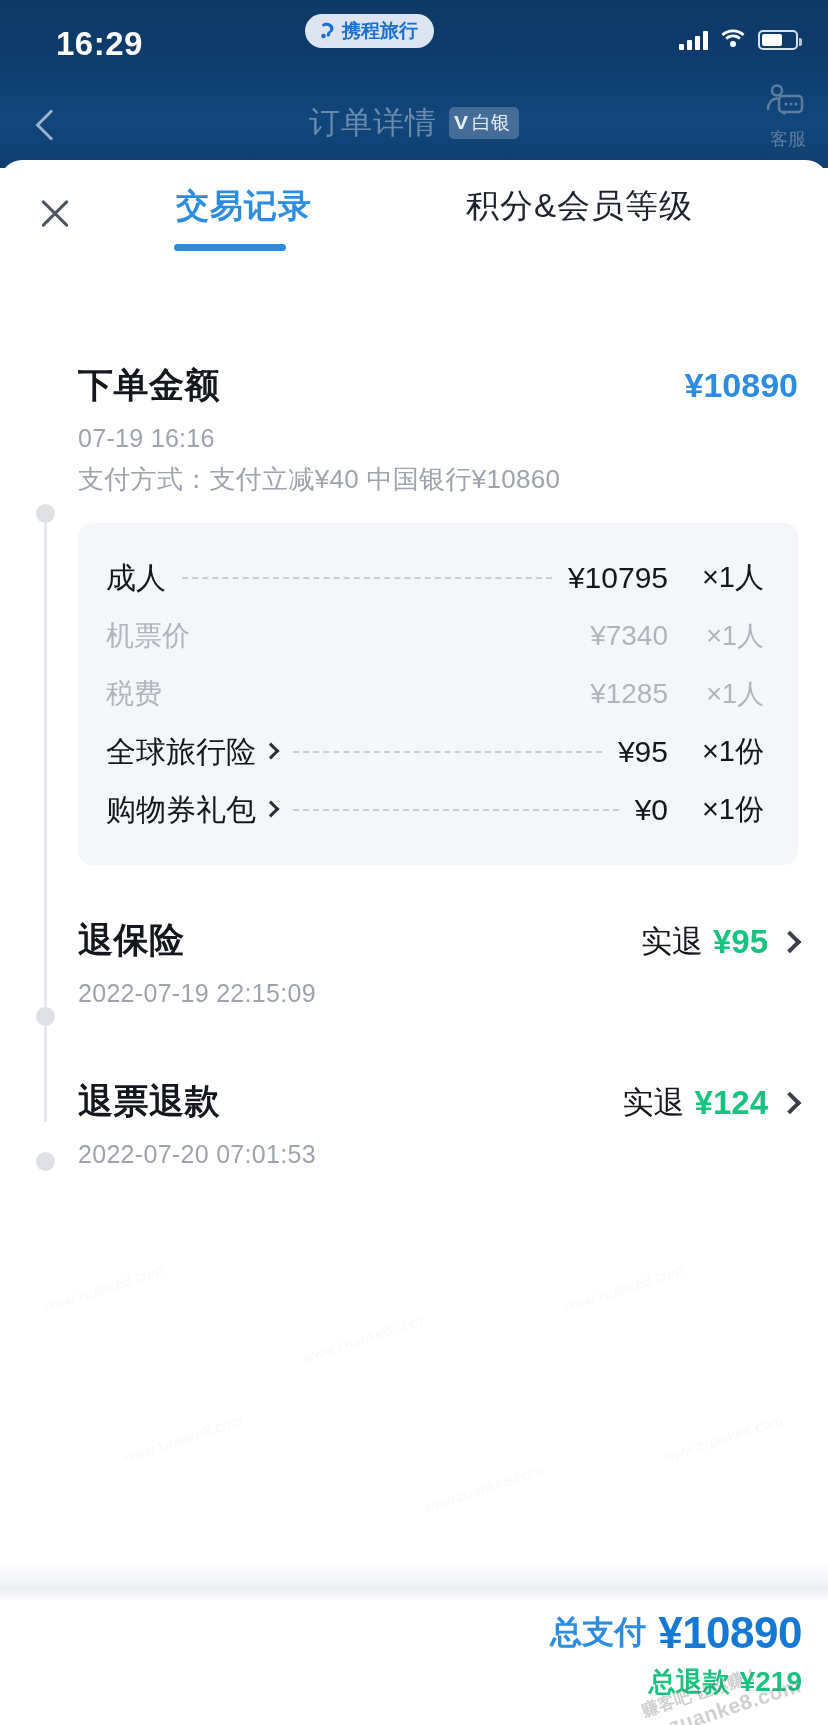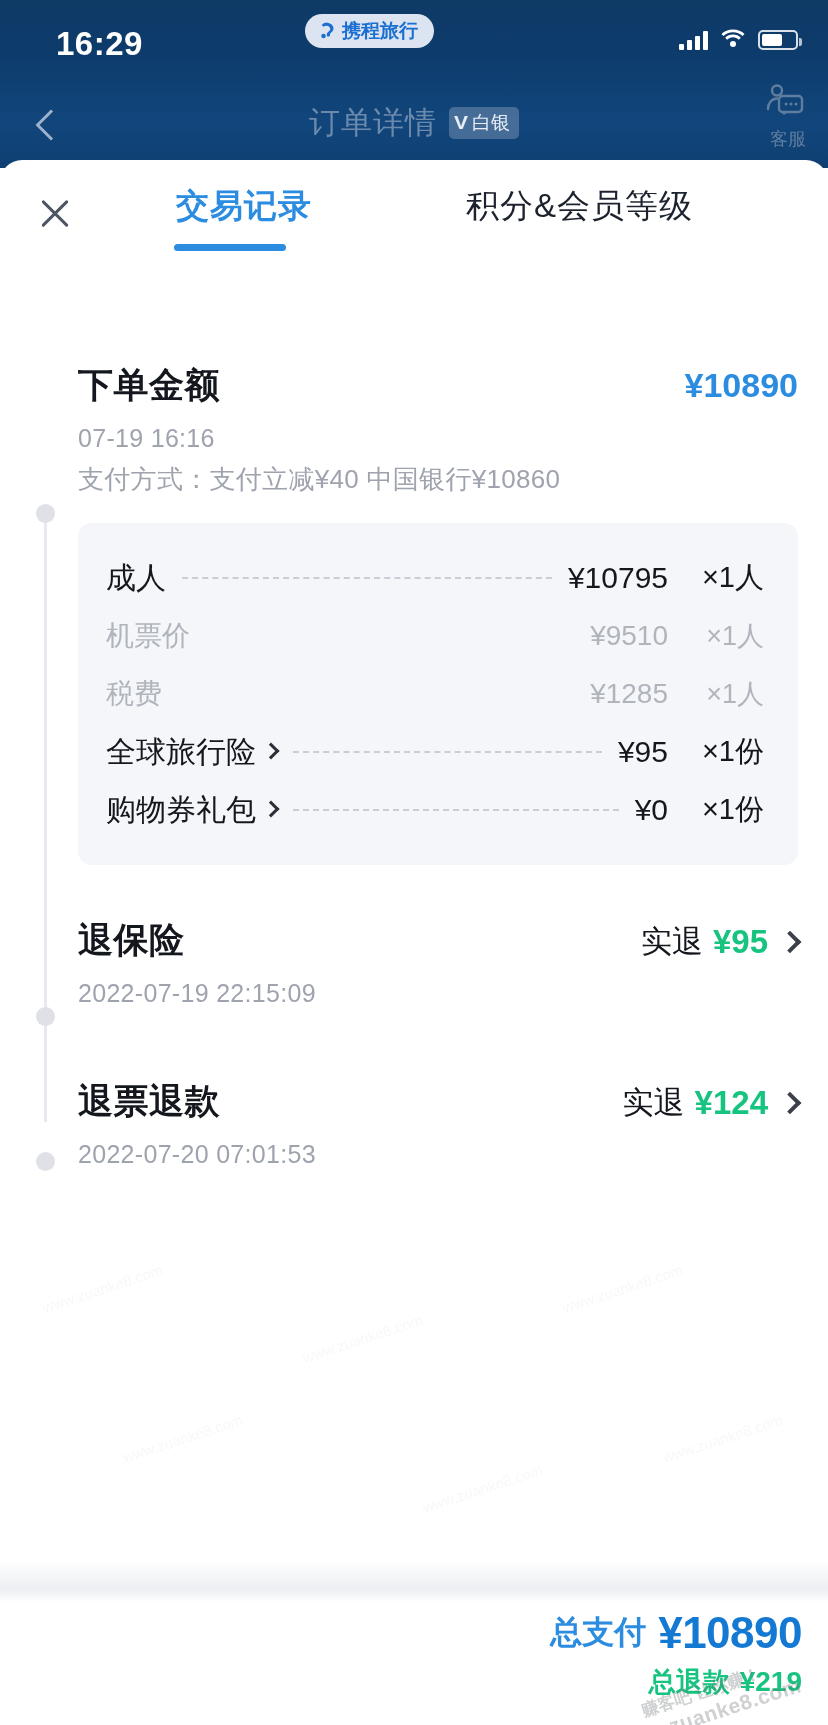--- a/index.html
+++ b/index.html
@@ -263,21 +263,21 @@
         <div class="pricecard">
           <div class="prow">
             <span class="plabel">成人</span>
             <span class="dashfill"></span>
             <span class="pval">¥10795</span>
             <span class="pqty">×1人</span>
           </div>
           <div class="prow">
             <span class="plabel sub">机票价</span>
             <span class="dashfill hidden"></span>
-            <span class="pval sub">¥9510</span>
+            <span class="pval sub">¥7340</span>
             <span class="pqty sub">×1人</span>
           </div>
           <div class="prow">
             <span class="plabel sub">税费</span>
             <span class="dashfill hidden"></span>
             <span class="pval sub">¥1285</span>
             <span class="pqty sub">×1人</span>
           </div>
           <div class="prow">
             <span class="plabel">

